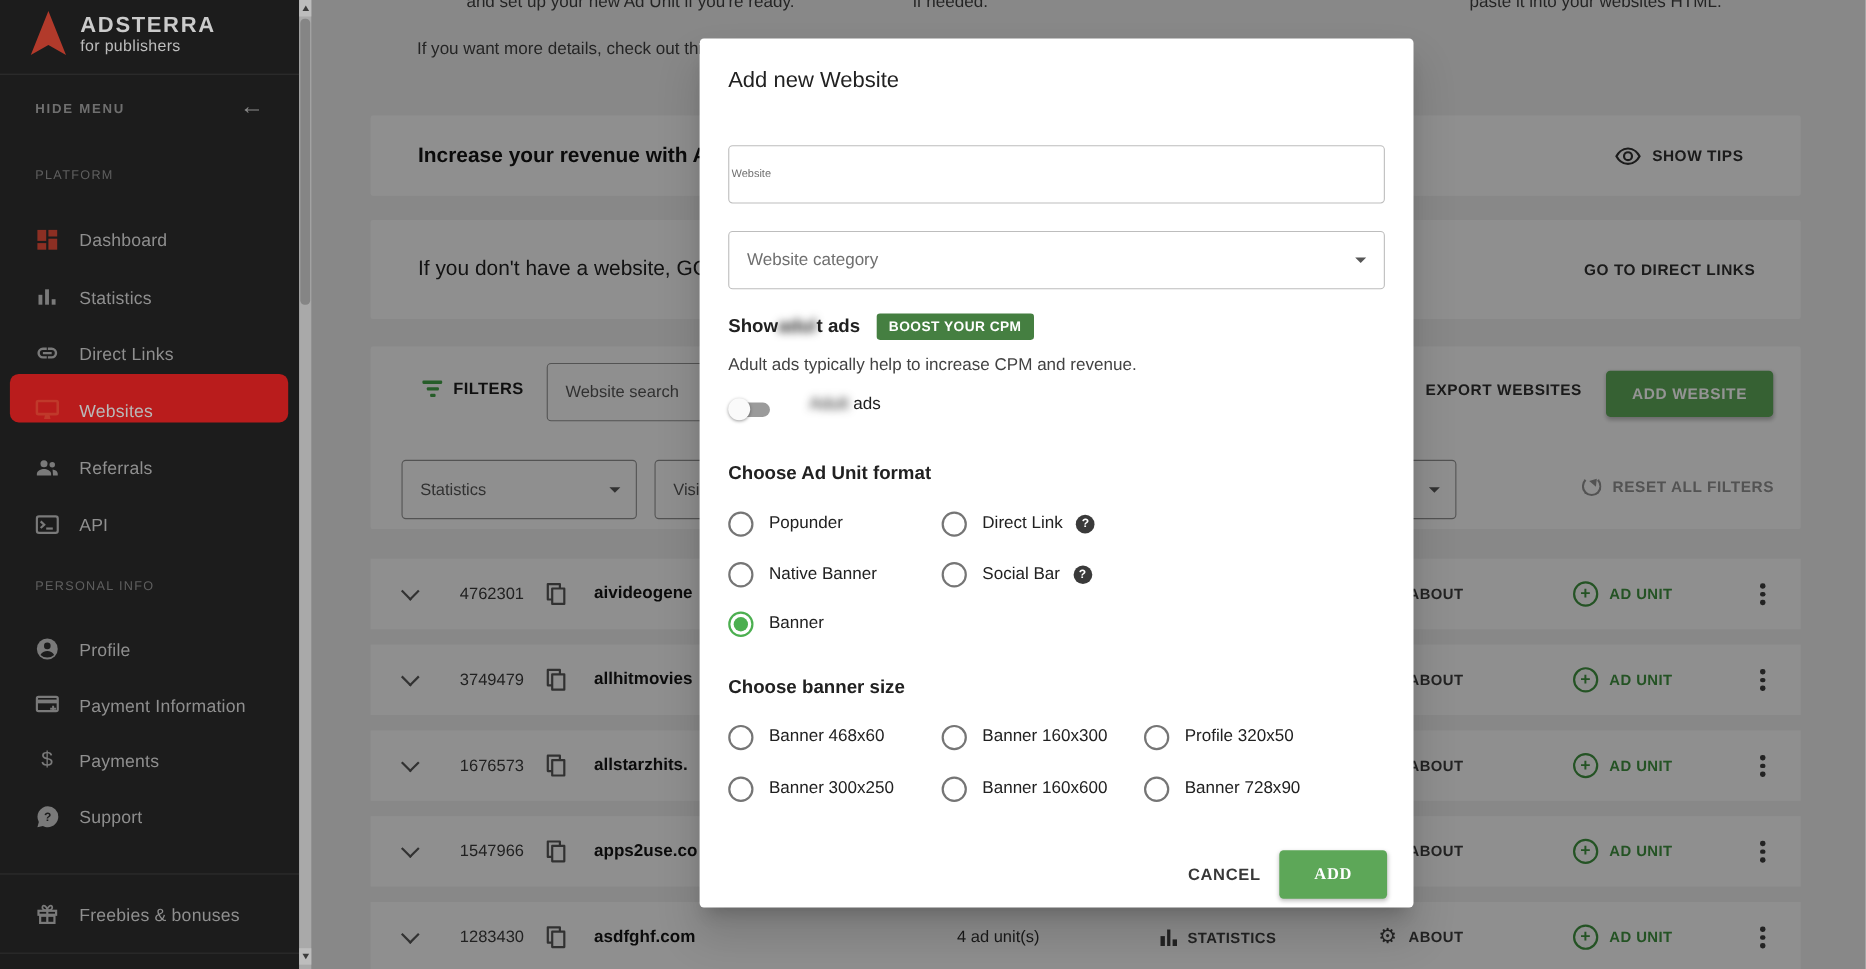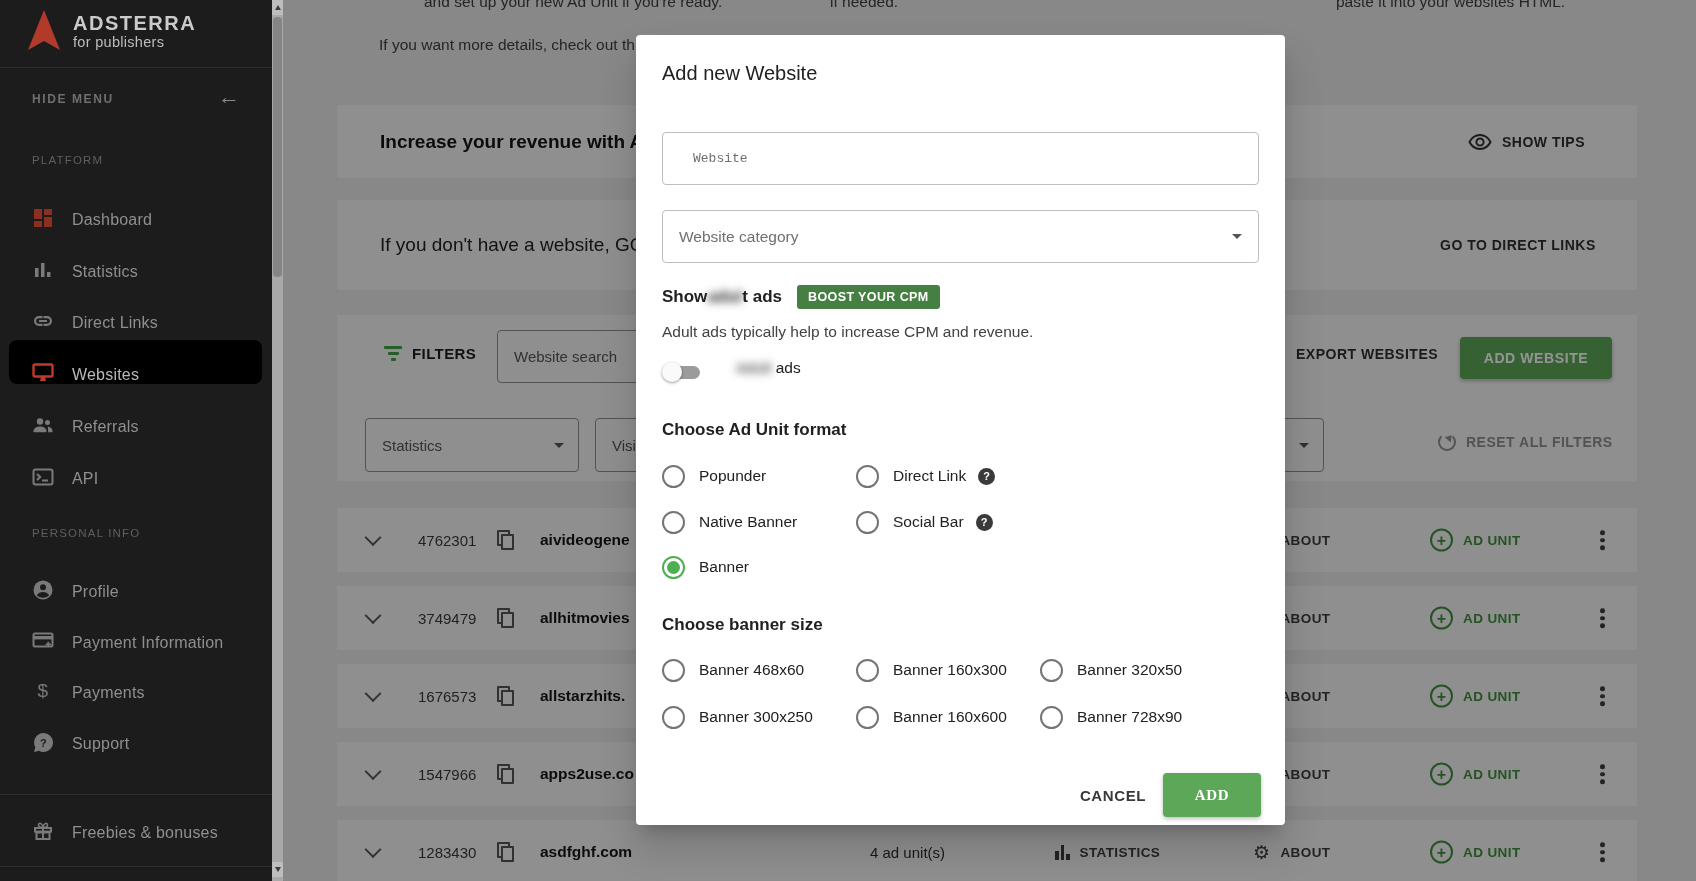--- a/index.html
+++ b/index.html
@@ -15,21 +15,21 @@
   .tagline{color:#bdbdbd;font-size:14.5px;letter-spacing:.3px}
   .side-divider{position:absolute;left:0;width:272px;height:1px;background:#2e2e2e}
   .hide-menu{position:absolute;left:32px;top:88px;height:22px;display:flex;align-items:center;
              color:#6f6f6f;font-size:12px;font-weight:700;letter-spacing:1.6px}
   .back-arrow{position:absolute;left:218px;top:84px;color:#8a8a8a;font-size:22px}
   .section-head{position:absolute;left:32px;color:#5f5f5f;font-size:11.5px;font-weight:400;letter-spacing:1.2px}
   .nav-item{position:absolute;left:9px;width:253px;height:44px;display:flex;align-items:flex-end;
             color:#8f8f8f;font-size:16px;font-weight:500;letter-spacing:.2px;border-radius:8px;cursor:pointer}
   .nav-item .nicon{width:22px;height:22px;margin-left:23px;margin-right:18px;flex:0 0 auto;
                    display:flex;align-items:center;justify-content:center}
-  .nav-item.active{background:#000000;color:#b9b9b9}
+  .nav-item.active{background:#b91c1c;color:#b9b9b9}
   .nicon svg{display:block}
   .dollar-glyph{font-size:19px;color:#7a7a7a;font-weight:400}
 
   
   .scrollbar{position:absolute;left:272px;top:0;width:11px;height:881px;background:#a9a9a9;z-index:45}
   .sb-btn{position:absolute;left:0;width:11px;height:15px;background:#bdbdbd;display:flex;align-items:center;justify-content:center}
   .sb-tri-up{width:0;height:0;border-left:3.5px solid transparent;border-right:3.5px solid transparent;border-bottom:5px solid #3c3c3c}
   .sb-tri-down{width:0;height:0;border-left:3.5px solid transparent;border-right:3.5px solid transparent;border-top:5px solid #3c3c3c}
   .sb-thumb{position:absolute;left:1px;width:9px;background:#858585;border-radius:4px}
 
@@ -80,22 +80,22 @@
   .vdots i{width:4.5px;height:4.5px;border-radius:50%;background:#3d3d3d}
 
   
   .backdrop{position:absolute;left:272px;top:0;width:1424px;height:881px;background:rgba(0,0,0,.42);z-index:40}
 
   
   .modal{position:absolute;left:636px;top:35px;width:649px;height:790px;background:#fff;border-radius:4px;z-index:50;
          box-shadow:0 11px 15px -7px rgba(0,0,0,.2),0 24px 38px 3px rgba(0,0,0,.14)}
   .m-title{position:absolute;left:26px;top:27px;color:#212121;font-size:20px;font-weight:400}
   .m-field{position:absolute;left:26px;width:595px;height:51px;border:1px solid #bdbdbd;border-radius:4px;display:flex;align-items:center}
-  .m-field input{border:none;outline:none;background:transparent;margin-left:28px;width:540px;
-                 font-family:Liberation Mono, monospace;font-size:13px;color:#212121}
+  .m-field input{border:none;outline:none;background:transparent;margin-left:0;width:540px;
+                 font-family:Liberation Sans, sans-serif;font-size:10px;color:#212121}
   .m-field input::placeholder{color:#6f6f6f;opacity:1}
   .m-field .ph{margin-left:16px;color:#6f6f6f;font-size:15.5px}
   .m-field .caret{position:absolute;right:16px;top:23px}
   .m-h{position:absolute;left:26px;color:#212121;font-size:17px;font-weight:700;display:flex;align-items:center}
   .badge{margin-left:15px;background:#457f41;color:#fff;font-size:12.5px;font-weight:700;letter-spacing:.4px;
          padding:5px 11px;border-radius:3px}
   .m-desc{position:absolute;left:26px;color:#424242;font-size:15.5px}
   .blurred{filter:blur(4px)}
   .toggle-row{position:absolute;left:26px;display:flex;}
   .switch{position:relative;width:44px;height:26px;cursor:pointer}
@@ -525,21 +525,21 @@
     <span class="m-col" style="left:0">
         <span class="radio"></span>
         <span class="r-label">Banner 468x60</span>
       </span>
     <span class="m-col" style="left:194px">
         <span class="radio"></span>
         <span class="r-label">Banner 160x300</span>
       </span>
     <span class="m-col" style="left:378px">
         <span class="radio"></span>
-        <span class="r-label">Banner 320x50</span>
+        <span class="r-label">Profile 320x50</span>
       </span>
   </div>
   <div class="m-row" style="top:667px;width:595px">
     <span class="m-col" style="left:0">
         <span class="radio"></span>
         <span class="r-label">Banner 300x250</span>
       </span>
     <span class="m-col" style="left:194px">
         <span class="radio"></span>
         <span class="r-label">Banner 160x600</span>

